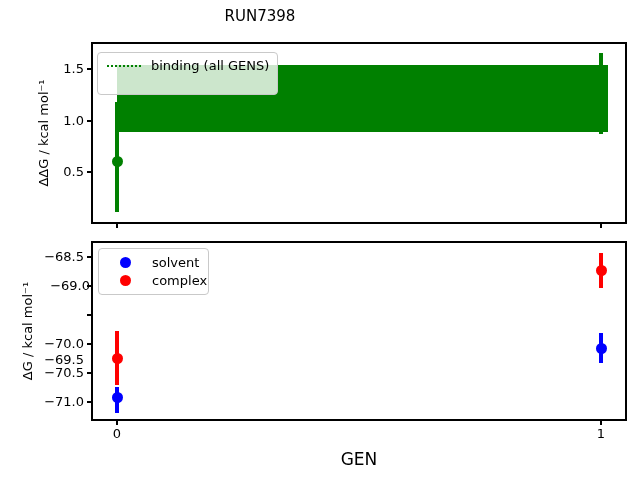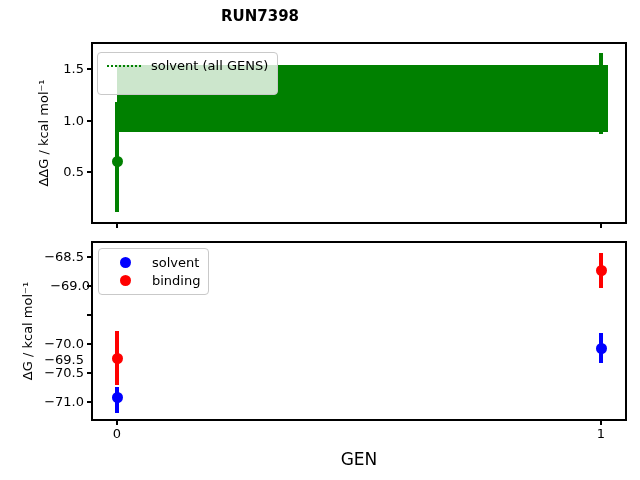--- a/index.html
+++ b/index.html
@@ -3,21 +3,21 @@
 <meta charset="utf-8">
 <style>
   html,body{margin:0;padding:0;background:#ffffff;}
   #figure{
     position:relative;width:640px;height:480px;background:#ffffff;overflow:hidden;
     font-family:"DejaVu Sans","Liberation Sans",sans-serif;color:#000;
   }
   .abs{position:absolute;}
   #fig-title{
     left:0;top:7px;width:520px;text-align:center;
-    font-size:15px;font-weight:bold;
+    font-size:15px;font-weight:normal;
   }
   .plot-frame{
     box-sizing:border-box;border:2px solid #000;background:transparent;z-index:4;pointer-events:none;
   }
   #frame-top{left:91px;top:42px;width:536px;height:182px;}
   #frame-bottom{left:91px;top:241px;width:536px;height:180px;}
   .ylabel{
     width:200px;height:18px;line-height:18px;text-align:center;
     font-size:13px;transform:rotate(-90deg);
   }
@@ -99,31 +99,31 @@
     </div>
 
   <div class="abs plot-frame" id="frame-top"></div>
   <div class="abs plot-frame" id="frame-bottom"></div>
 
   <div class="abs legend" id="legend-top">
     <div class="legend-row">
       <span class="handle-box">
           <span class="h-dotline" style="border-top-color: rgb(0, 128, 0);"></span>
         </span>
-      <span class="legend-label">solvent (all GENS)</span>
+      <span class="legend-label">binding (all GENS)</span>
     </div>
   </div>
 
   <div class="abs legend" id="legend-bottom">
     <div class="legend-row">
       <span class="handle-box">
           <span class="h-dot" style="background: rgb(0, 0, 255);"></span>
         </span>
       <span class="legend-label">solvent</span>
     </div>
     <div class="legend-row">
       <span class="handle-box">
           <span class="h-dot" style="background: rgb(255, 0, 0);"></span>
         </span>
-      <span class="legend-label">binding</span>
+      <span class="legend-label">complex</span>
     </div>
   </div>
 </div>
 
 </body></html>

